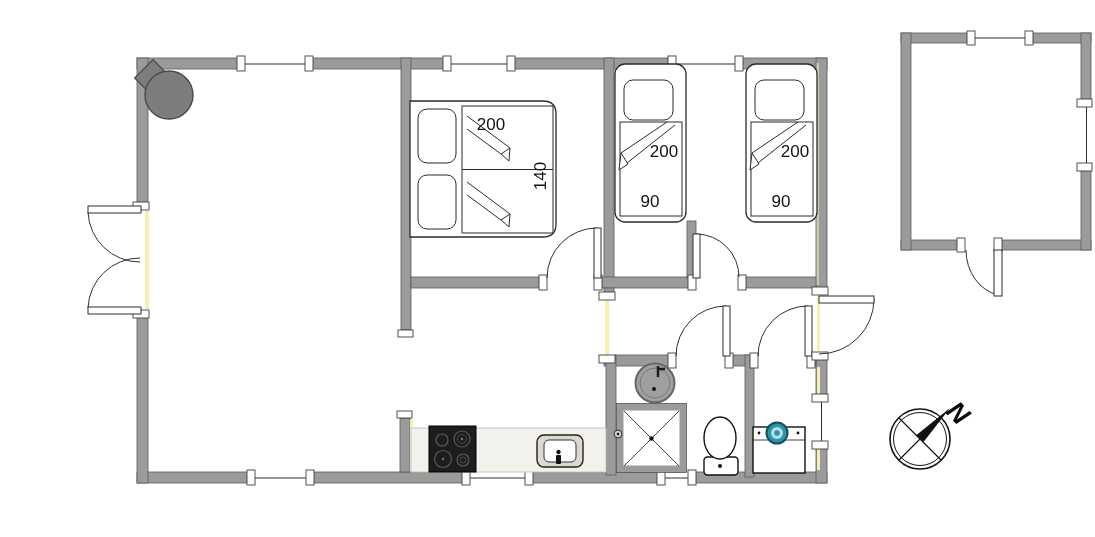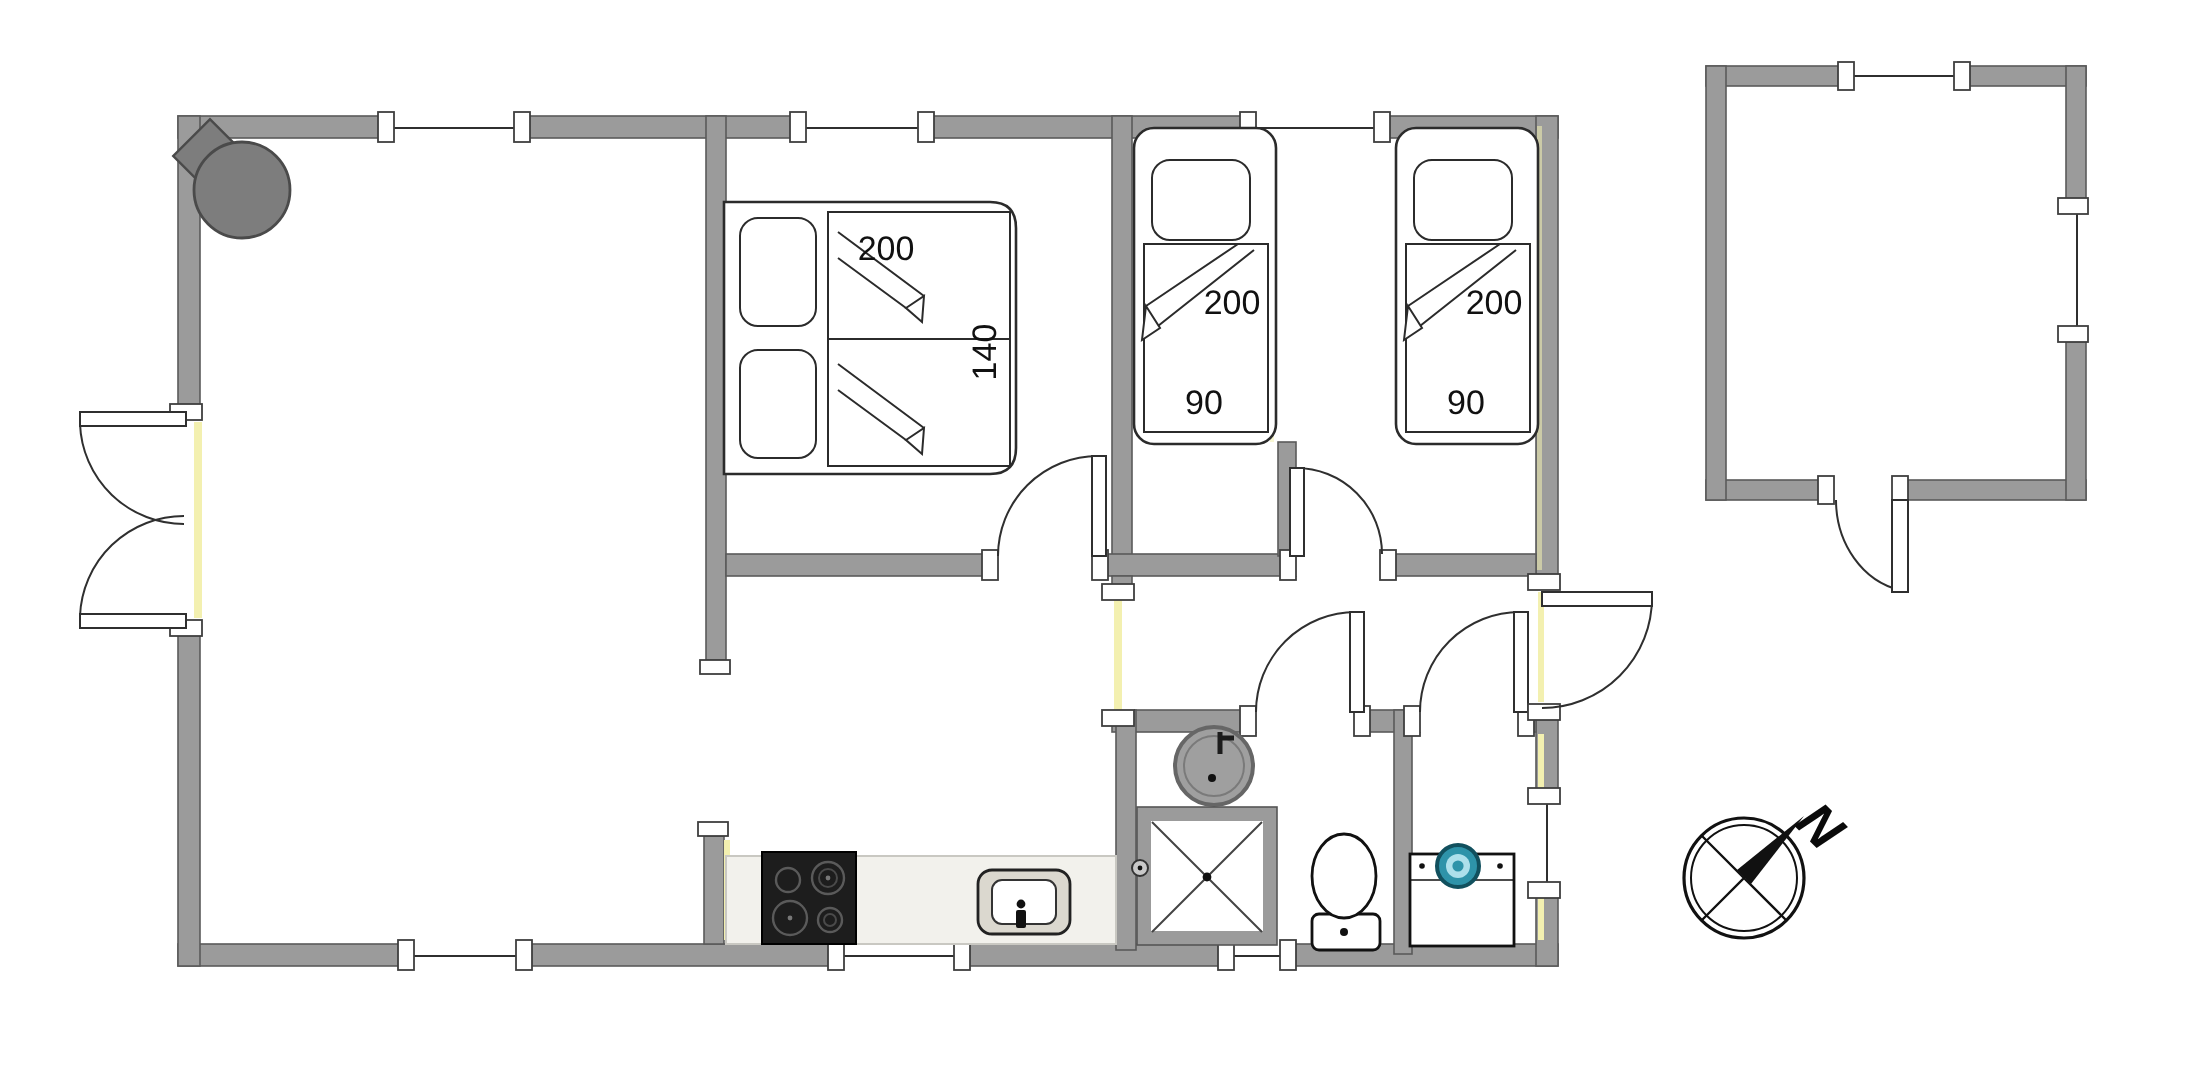--- a/index.html
+++ b/index.html
@@ -1,16 +1,16 @@
 <!DOCTYPE html>
 <html style="--wall: #9b9b9b; --wall_outline: #5a5a5a; --accent_yellow: #f3f0b0; --stove: #7d7d7d; --washer_teal: #2e93a9; --washer_teal_light: #ade0eb; --washer_teal_dark: #11505e; --cooktop: #1d1d1d; --counter: #f2f1ec; --sink_gray: #9f9f9f;"><head>
 <meta charset="utf-8">
 <style>
   html,body{margin:0;padding:0;background:#ffffff;}
-  .stage{width:1020px;height:537px;position:relative;font-family:"Liberation Sans",sans-serif;}
+  .stage{width:1020px;height:537px;position:relative;font-family:"Liberation Sans",sans-serif;padding-left:48px;}
   svg{display:block;}
   .wall{fill:var(--wall);stroke:var(--wall_outline);stroke-width:.8;}
   .opening{fill:#ffffff;stroke:none;}
   .cap{fill:#ffffff;stroke:#3f3f3f;stroke-width:.9;}
   .wline{stroke:#2f2f2f;stroke-width:1;fill:none;}
   .arc{stroke:#2f2f2f;stroke-width:1;fill:none;}
   .leaf{fill:#ffffff;stroke:#2f2f2f;stroke-width:1;}
   .furn{fill:#ffffff;stroke:#2b2b2b;stroke-width:1.3;}
   .thin{fill:#ffffff;stroke:#2b2b2b;stroke-width:1;}
   .nofill{fill:none;stroke:#2b2b2b;stroke-width:1;}

